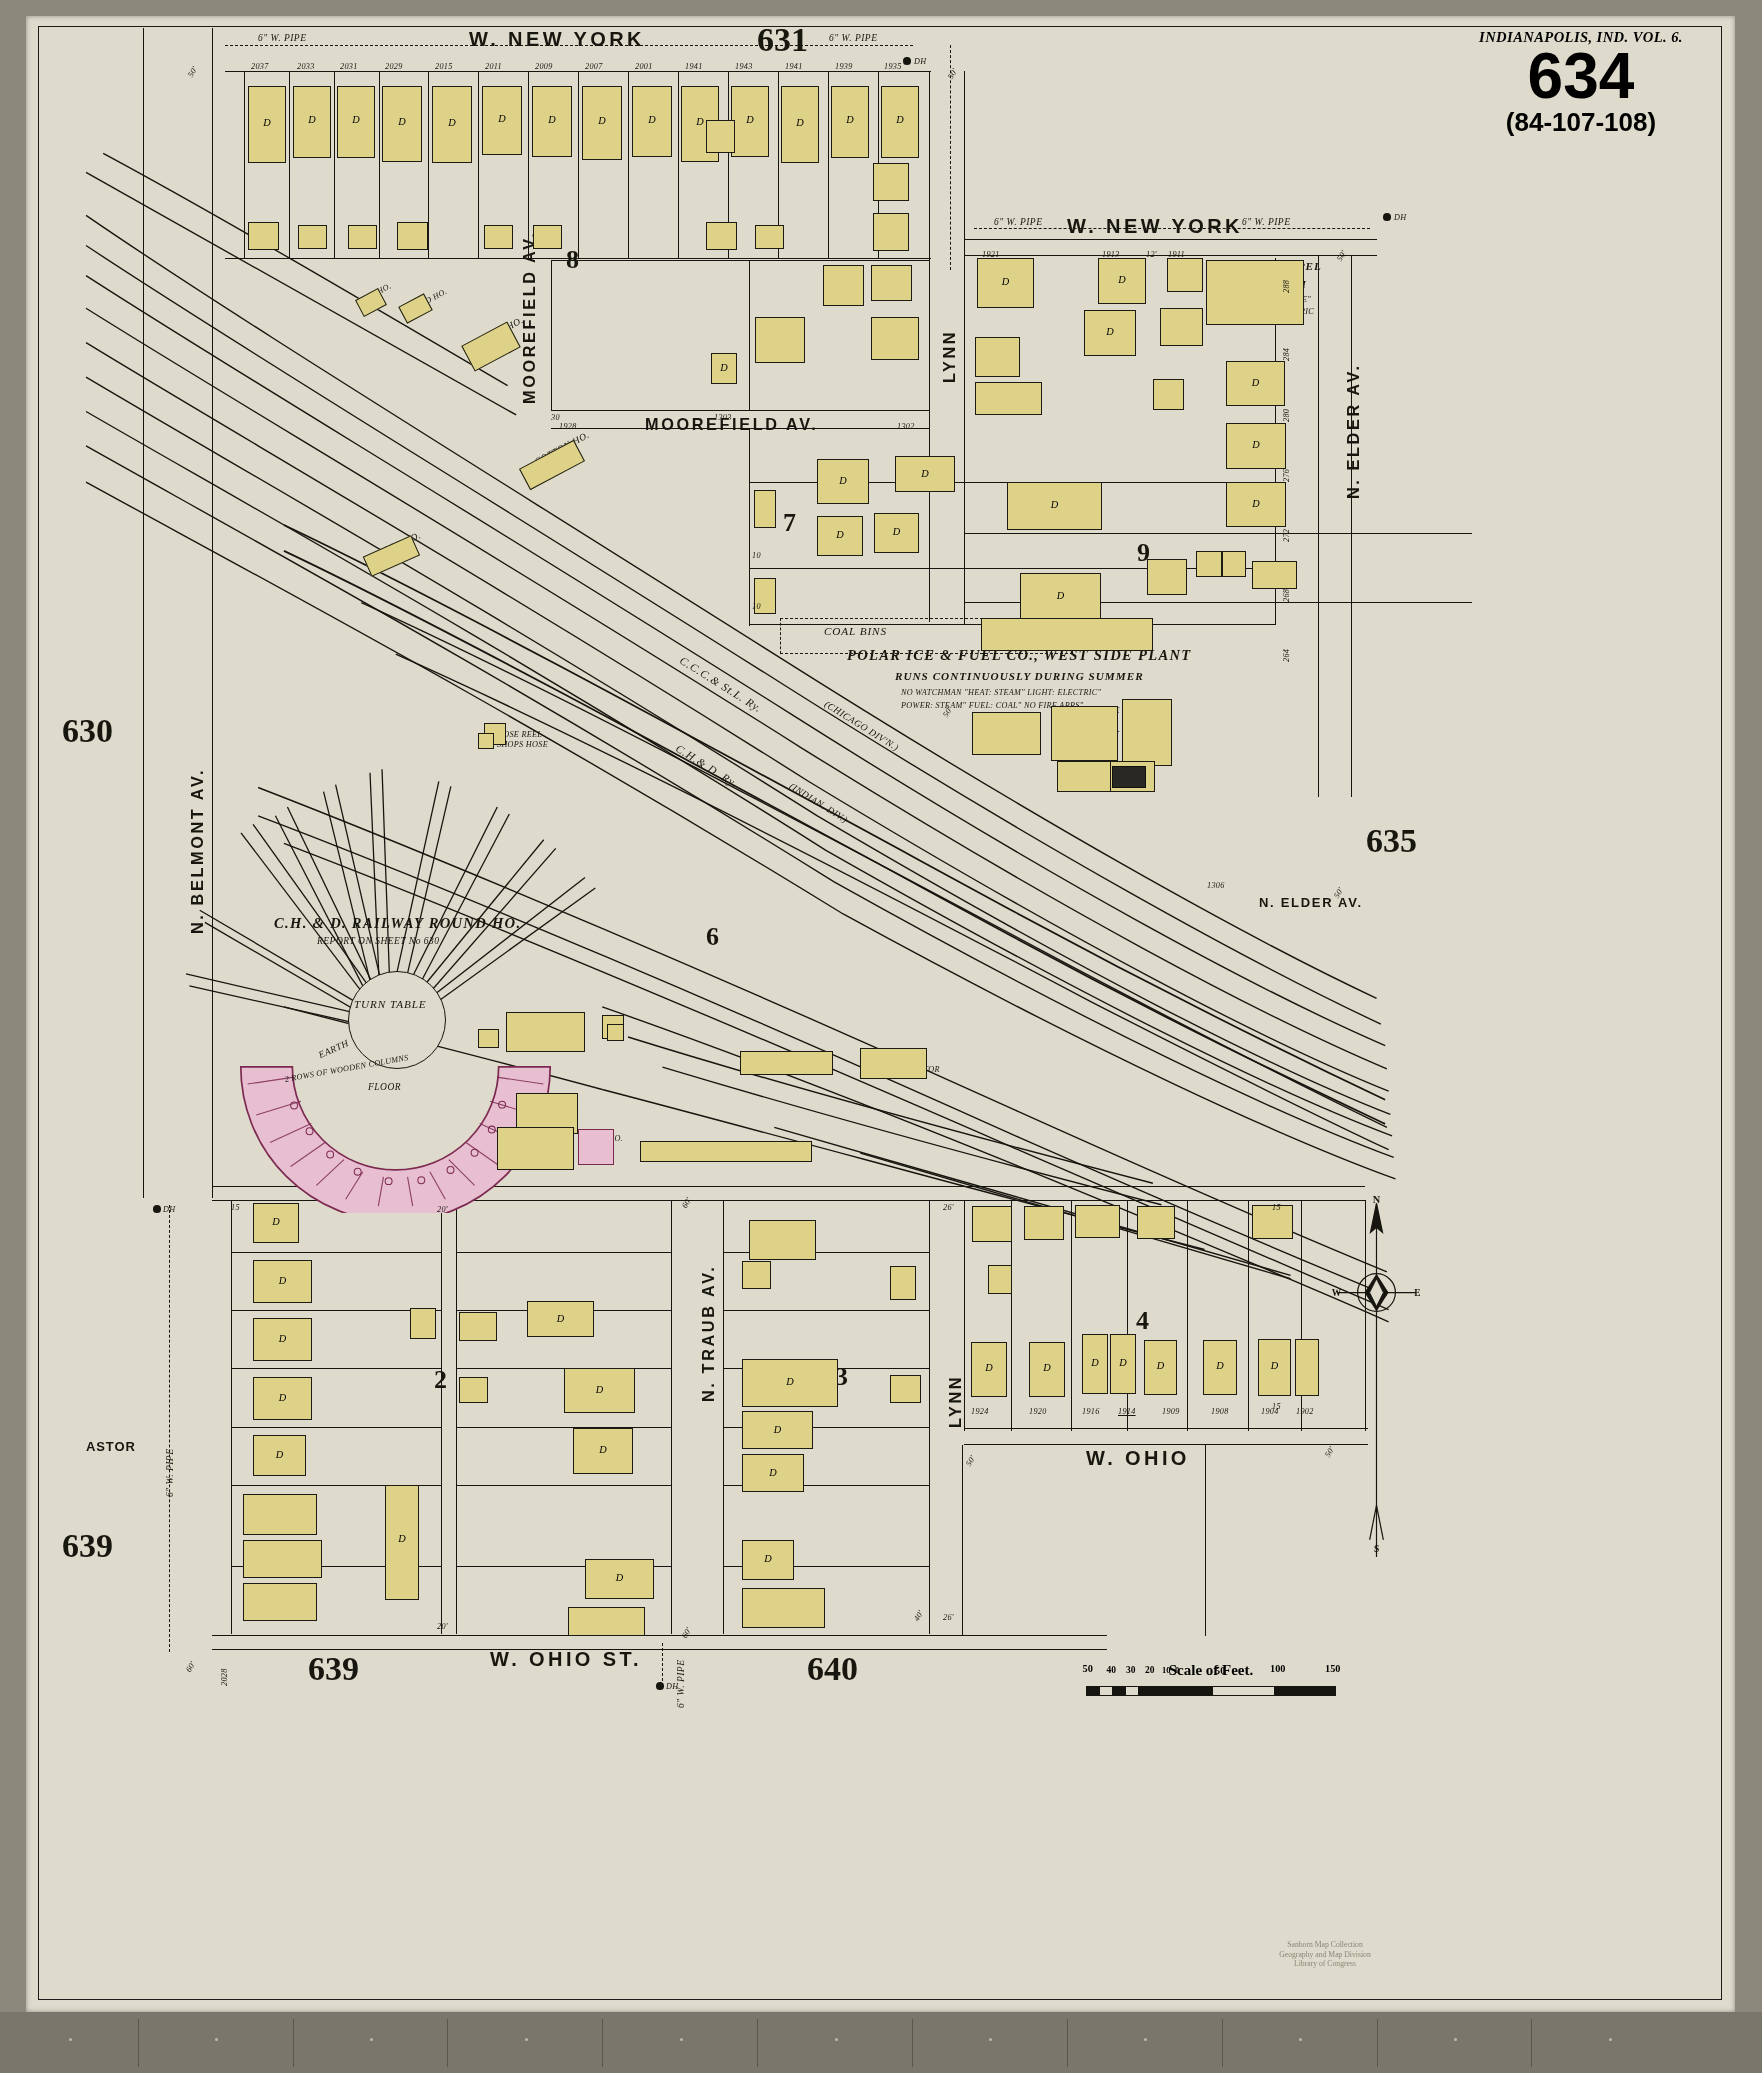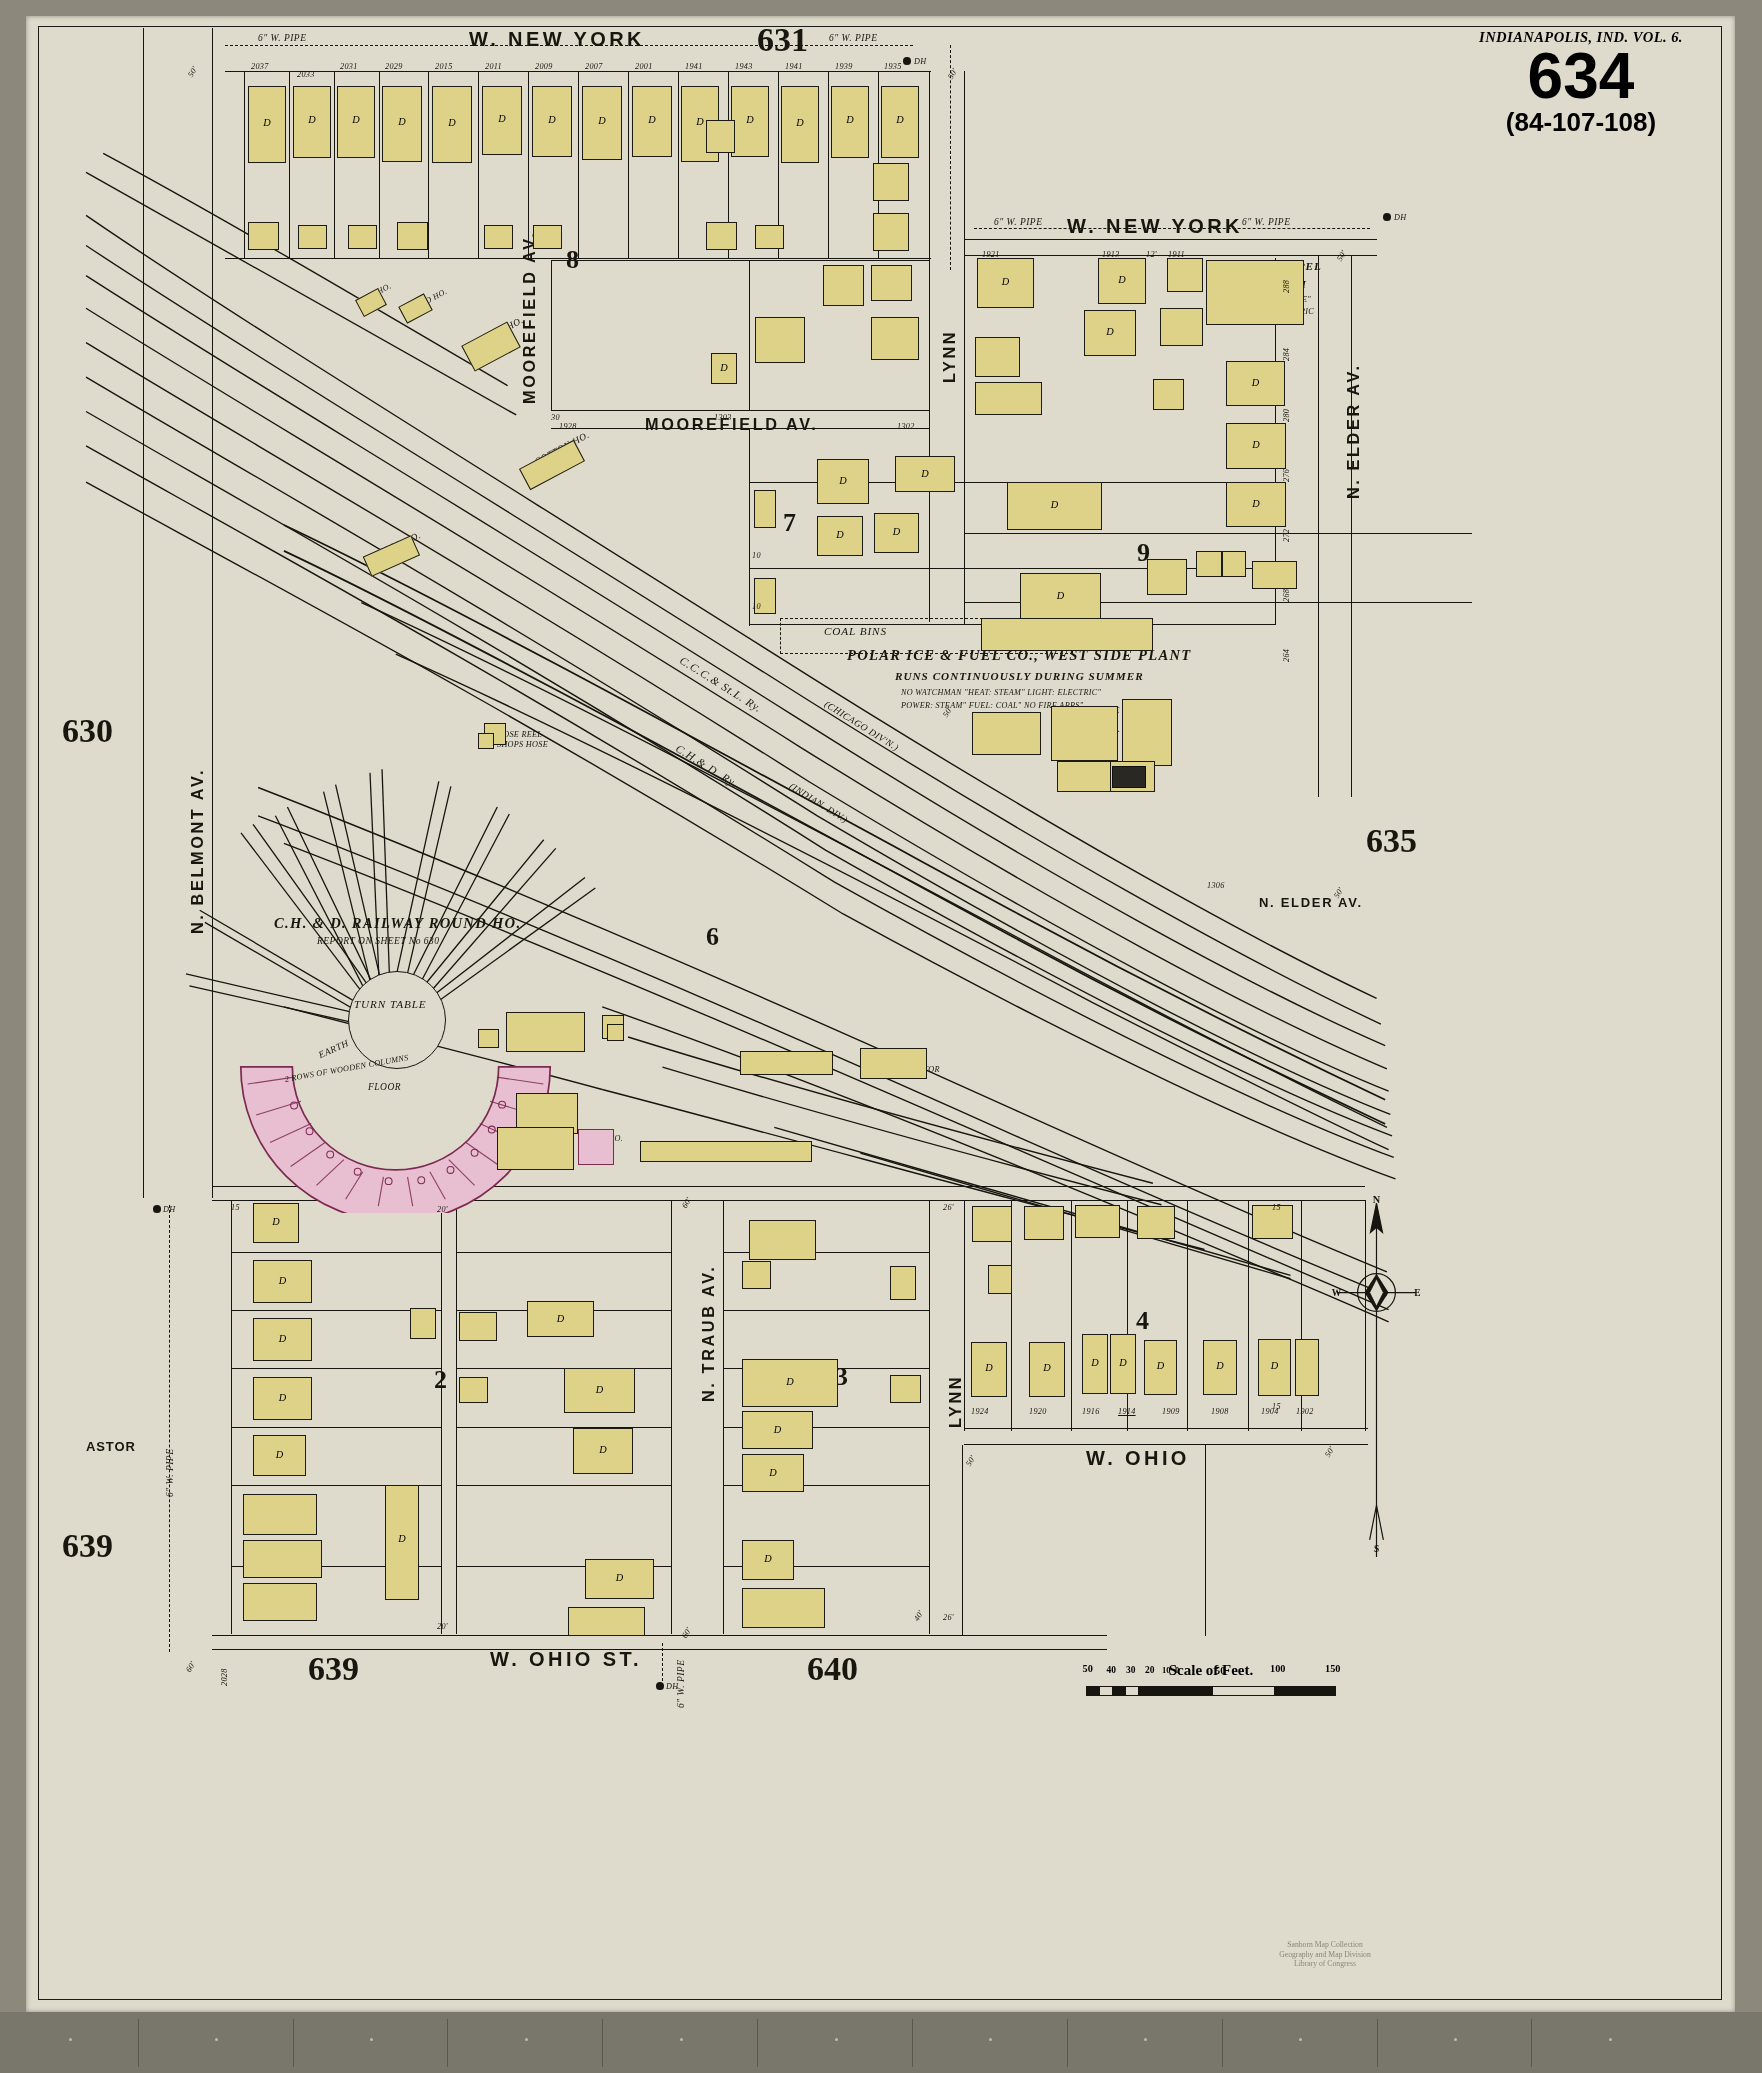--- a/index.html
+++ b/index.html
@@ -588,21 +588,21 @@
     </div>
   <div class="bld" style="left:1258px;top:1339px;width:33px;height:57px;">
       <span class="d">D</span>
     </div>
   <div class="bld" style="left:1295px;top:1339px;width:24px;height:57px;"></div>
   <div class="bld" style="left:988px;top:1265px;width:24px;height:29px;"></div>
   <div class="bld" style="left:890px;top:1266px;width:26px;height:34px;"></div>
   <div class="bld" style="left:890px;top:1375px;width:31px;height:27.5px;"></div>
 
   <div class="lbl hand-xs" style="left:251px;top:62px;">2037</div>
-  <div class="lbl hand-xs" style="left:297px;top:70px;text-align:right;">2033</div>
+  <div class="lbl hand-xs" style="left:297px;top:62px;text-align:right;">2033</div>
   <div class="lbl hand-xs" style="left:340px;top:62px;">2031</div>
   <div class="lbl hand-xs" style="left:385px;top:62px;">2029</div>
   <div class="lbl hand-xs" style="left:435px;top:62px;">2015</div>
   <div class="lbl hand-xs" style="left:485px;top:62px;">2011</div>
   <div class="lbl hand-xs" style="left:535px;top:62px;">2009</div>
   <div class="lbl hand-xs" style="left:585px;top:62px;">2007</div>
   <div class="lbl hand-xs" style="left:635px;top:62px;">2001</div>
   <div class="lbl hand-xs" style="left:685px;top:62px;">1941</div>
   <div class="lbl hand-xs" style="left:735px;top:62px;">1943</div>
   <div class="lbl hand-xs" style="left:785px;top:62px;">1941</div>

